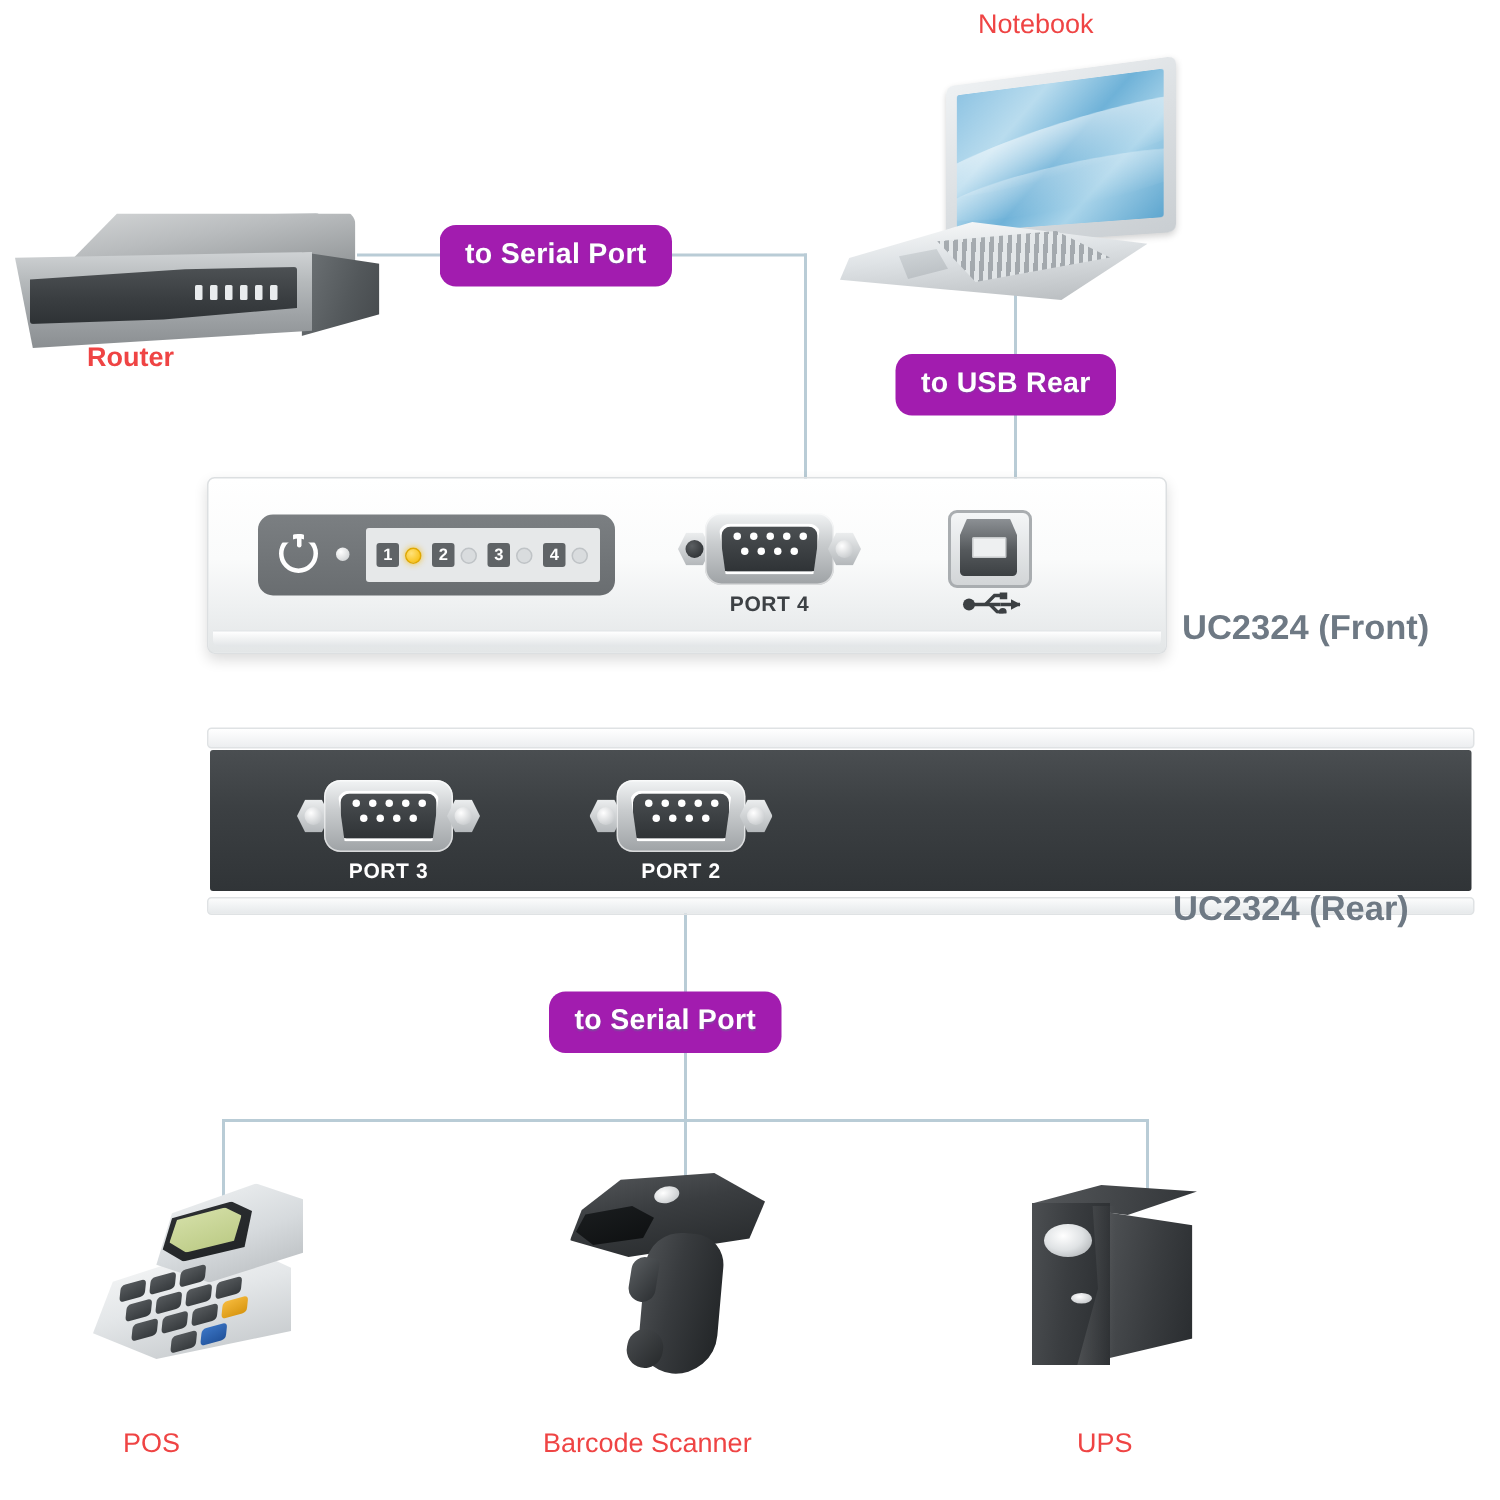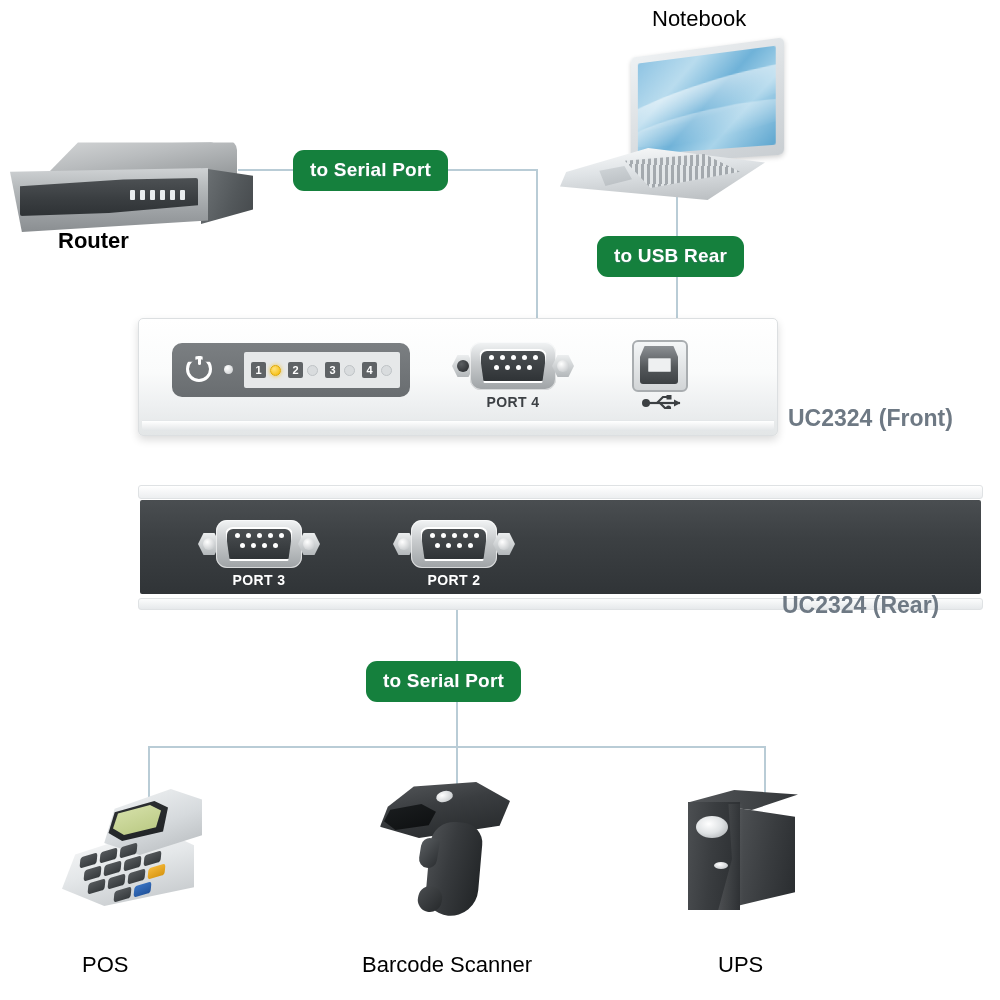--- a/index.html
+++ b/index.html
@@ -13,37 +13,37 @@
   #stage { position: relative; width: 1000px; height: 1000px; background:#fff; }
 
   
   .line { position: absolute; background: #b9ccd6; }
   .line.h { height: 2px; }
   .line.v { width: 2px; }
 
   
   .badge {
     position: absolute;
-    background: #15803d;
+    background: #a21caf;
     color: #ffffff;
     font-weight: bold;
     font-size: 19px;
     letter-spacing: .2px;
     border-radius: 11px;
     padding: 9px 17px 10px 17px;
     white-space: nowrap;
     text-shadow: 0 1px 1px rgba(90,120,140,.45);
     z-index: 6;
   }
 
   
   .caption {
     position: absolute;
-    color: #000000;
-    font-size: 22px;
+    color: #ef4444;
+    font-size: 18px;
     white-space: nowrap;
     z-index: 4;
   }
   .devlabel {
     position: absolute;
     color: #6e7984;
     font-size: 23px;
     font-weight: bold;
     white-space: nowrap;
     z-index: 6;

